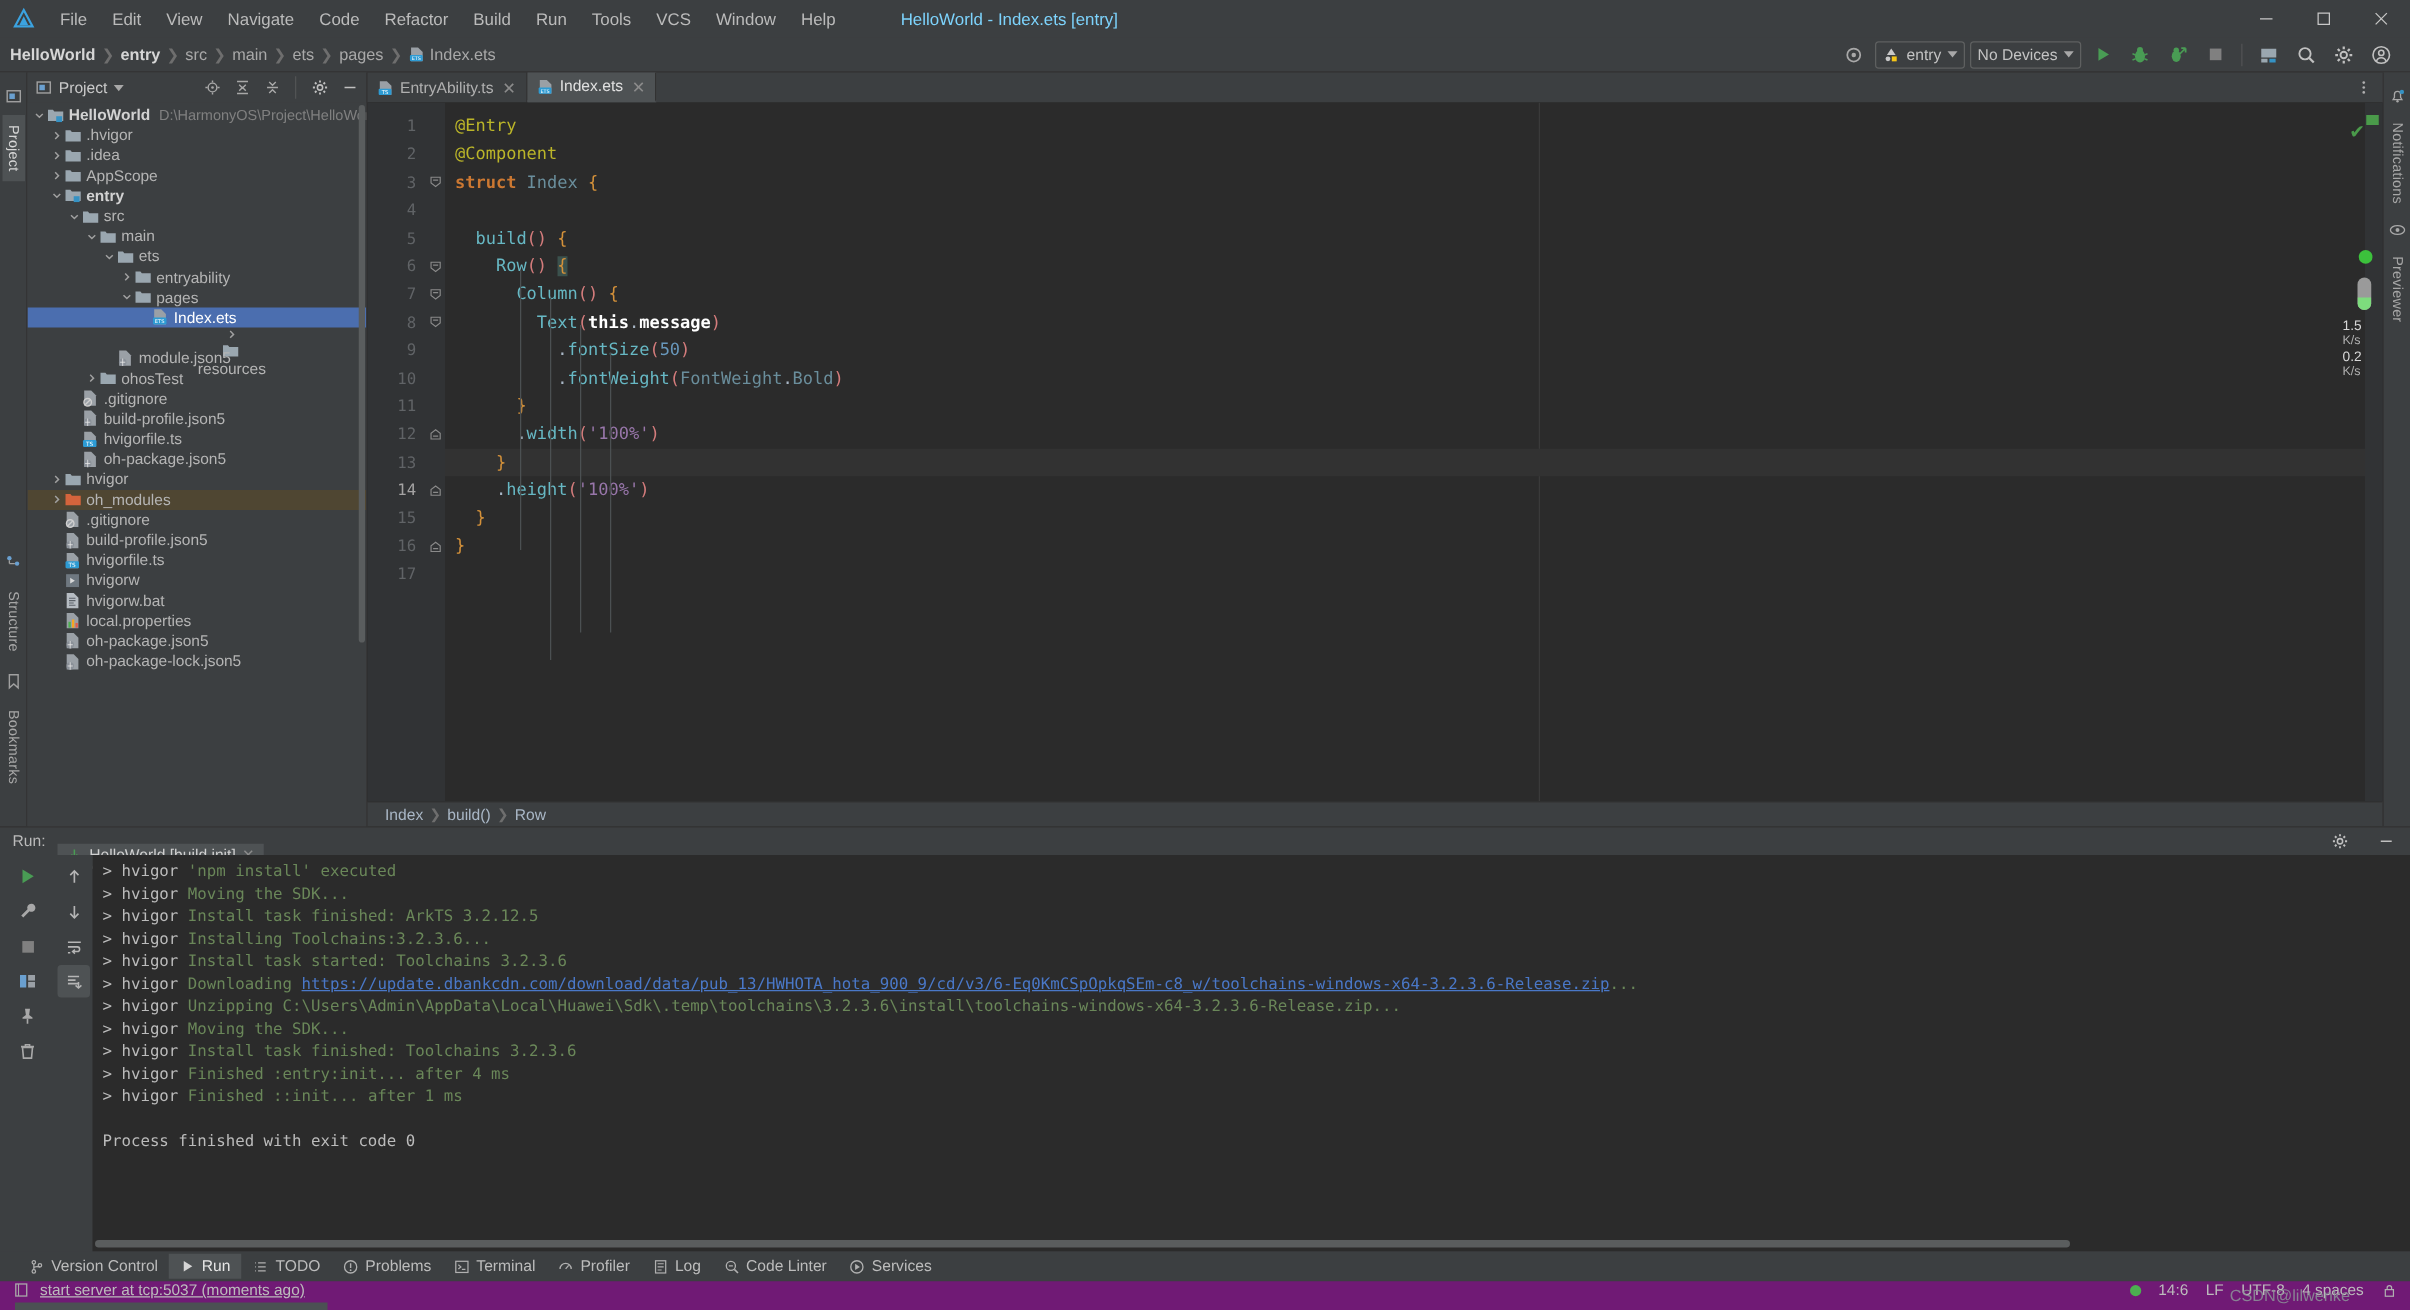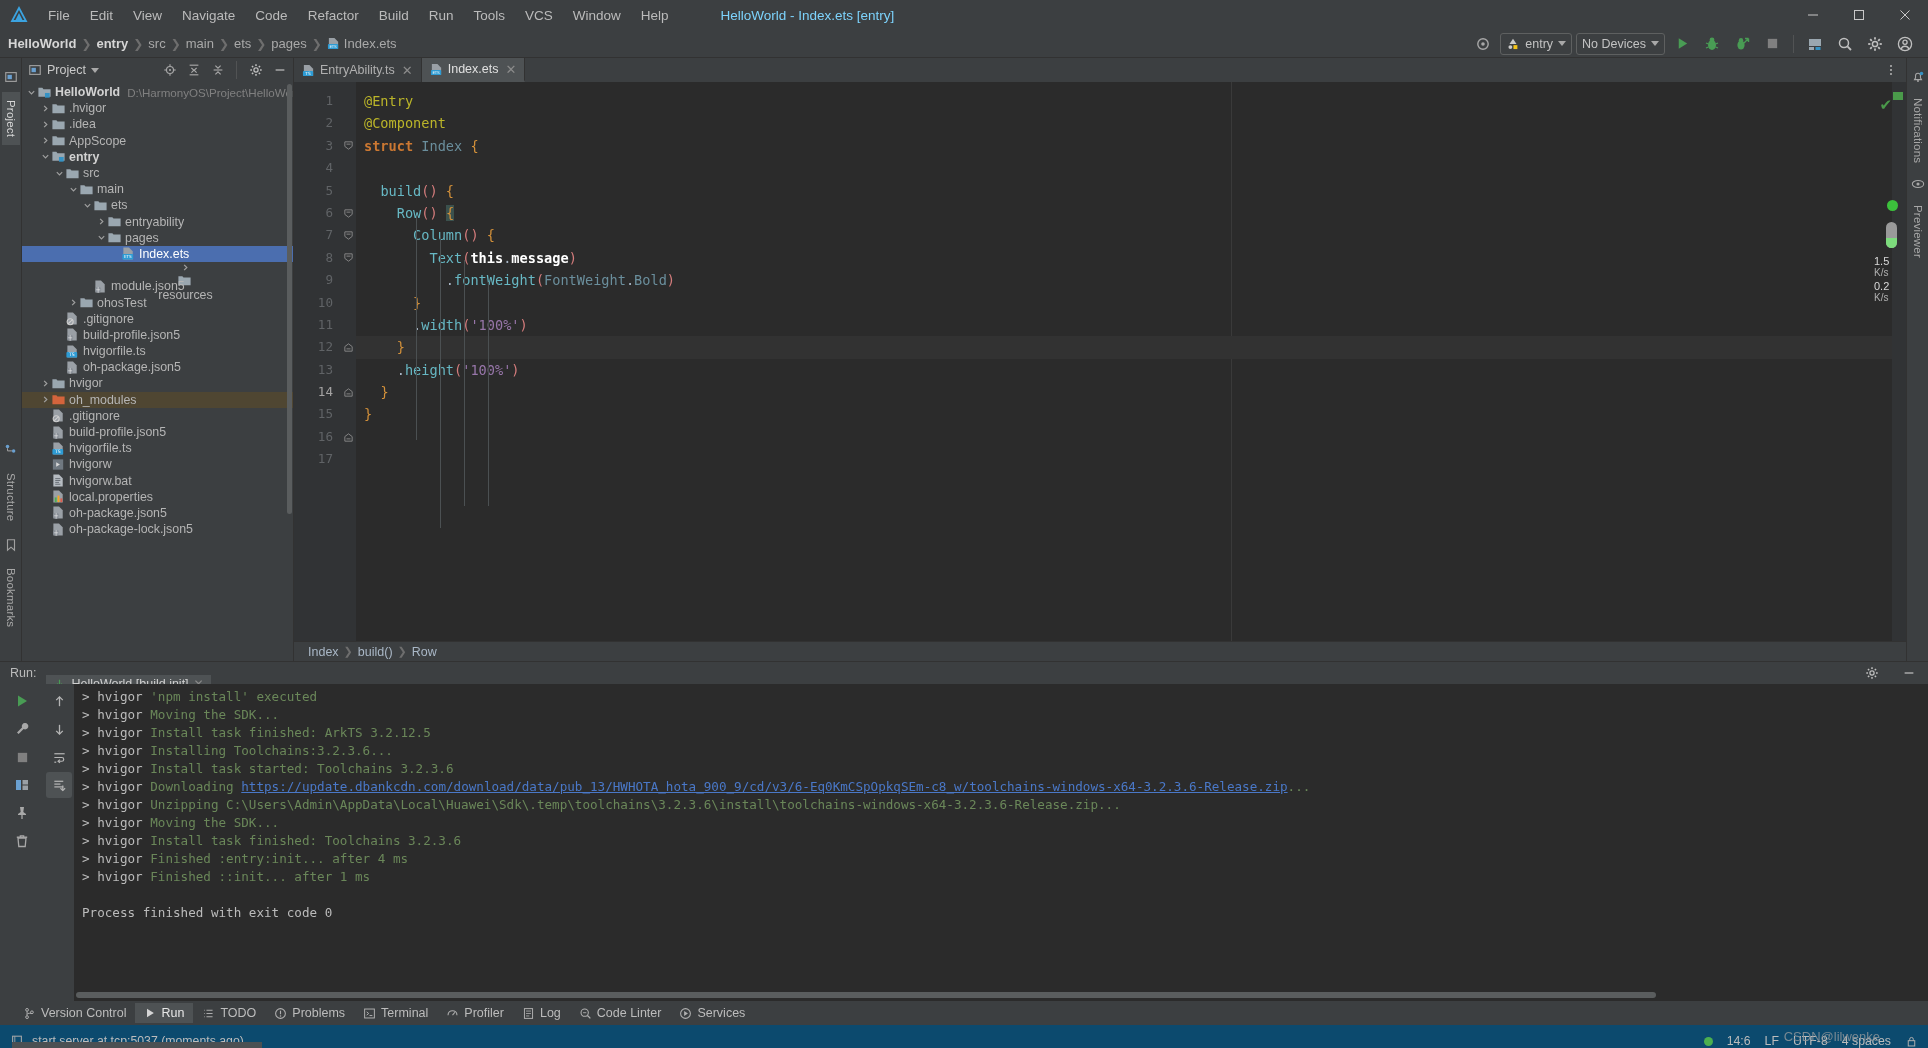--- a/index.html
+++ b/index.html
@@ -131,21 +131,21 @@
   .ln{ height:18px; line-height:18px; white-space:pre; }
   .g{ color:#6a8759; }
   .w{ color:#bbbbbb; }
   .lnk{ color:#4a78c8; text-decoration:underline; }
   .console-hsb{ position:absolute; left:2px; bottom:3px; height:6px; width:1580px; background:#5a5d5e; border-radius:3px;}
 
   
   .toolwin-bar{ height:24px; background:#3c3f41; display:flex; align-items:center; padding-left:14px; gap:0px; flex:0 0 24px;}
   .twitem{ display:flex; align-items:center; gap:5px; padding:3px 9px; font-size:12.5px; color:#bcbcbc;}
   .twitem.active{ background:#4e5254; color:#e6e6e6; }
-  .statusbar{ height:23px; background:#0c4a6e; display:flex; align-items:flex-end; padding-left:10px; font-size:12.3px; color:#bcbcbc; flex:0 0 23px; position:relative;text-decoration:underline;}
+  .statusbar{ height:23px; background:#701a75; display:flex; align-items:flex-start; padding-left:10px; font-size:12.3px; color:#bcbcbc; flex:0 0 23px; position:relative;text-decoration:underline;}
   .status-right{ position:absolute; right:10px; display:flex; align-items:center; gap:14px; }
   .dot-green{ width:9px;height:9px;border-radius:50%;background:#4caf50; }
 
   .taskbar-hint{ position:absolute; left:12px; bottom:0; width:250px; height:6px; background:#4b5053; }
   .wm{ position:absolute; right:48px; bottom:4px; font-size:13px; color:#8d9499; opacity:.85; font-family:"Liberation Sans",sans-serif;}
   svg{ display:block; }
 </style>
 </head>
 <body>
 
@@ -854,20 +854,21 @@
         <div class="code" id="code">
           <div class="right-margin"></div>
         <div class="cline"><span class="deco">@Entry</span></div>
             <div class="cline"><span class="deco">@Component</span></div>
             <div class="cline"><span class="kwb">struct</span> <span class="type">Index</span> <span class="brace">{</span></div>
             <div class="cline"><span class="plain"></span></div>
             <div class="cline">  <span class="fn">build</span><span class="paren">()</span> <span class="brace">{</span></div>
             <div class="cline">    <span class="fn">Row</span><span class="paren">()</span> <span class="bracehl">{</span></div>
             <div class="cline">      <span class="fn">Column</span><span class="paren">()</span> <span class="brace">{</span></div>
             <div class="cline">        <span class="fn">Text</span><span class="paren">(</span><span class="white">this</span><span class="plain">.</span><span class="white">message</span><span class="paren">)</span></div>
+            <div class="cline">          <span class="plain">.</span><span class="fn">fontSize</span><span class="paren">(</span><span class="num">50</span><span class="paren">)</span></div>
             <div class="cline">          <span class="plain">.</span><span class="fn">fontWeight</span><span class="paren">(</span><span class="type">FontWeight</span><span class="plain">.</span><span class="type">Bold</span><span class="paren">)</span></div>
             <div class="cline">      <span class="brace">}</span></div>
             <div class="cline">      <span class="plain">.</span><span class="fn">width</span><span class="paren">(</span><span class="strv">'100%'</span><span class="paren">)</span></div>
             <div class="cline cur" style="position: relative;">    <span class="brace">}</span></div>
             <div class="cline">    <span class="plain">.</span><span class="fn">height</span><span class="paren">(</span><span class="strv">'100%'</span><span class="paren">)</span></div>
             <div class="cline">  <span class="brace">}</span></div>
             <div class="cline"><span class="brace">}</span></div>
             <div class="indent-guide" style="left: 60px; top: 134px; height: 224px;"></div>
             <div class="indent-guide" style="left: 84px; top: 156px; height: 290px;"></div>
             <div class="indent-guide" style="left: 108px; top: 178px; height: 246px;"></div>

